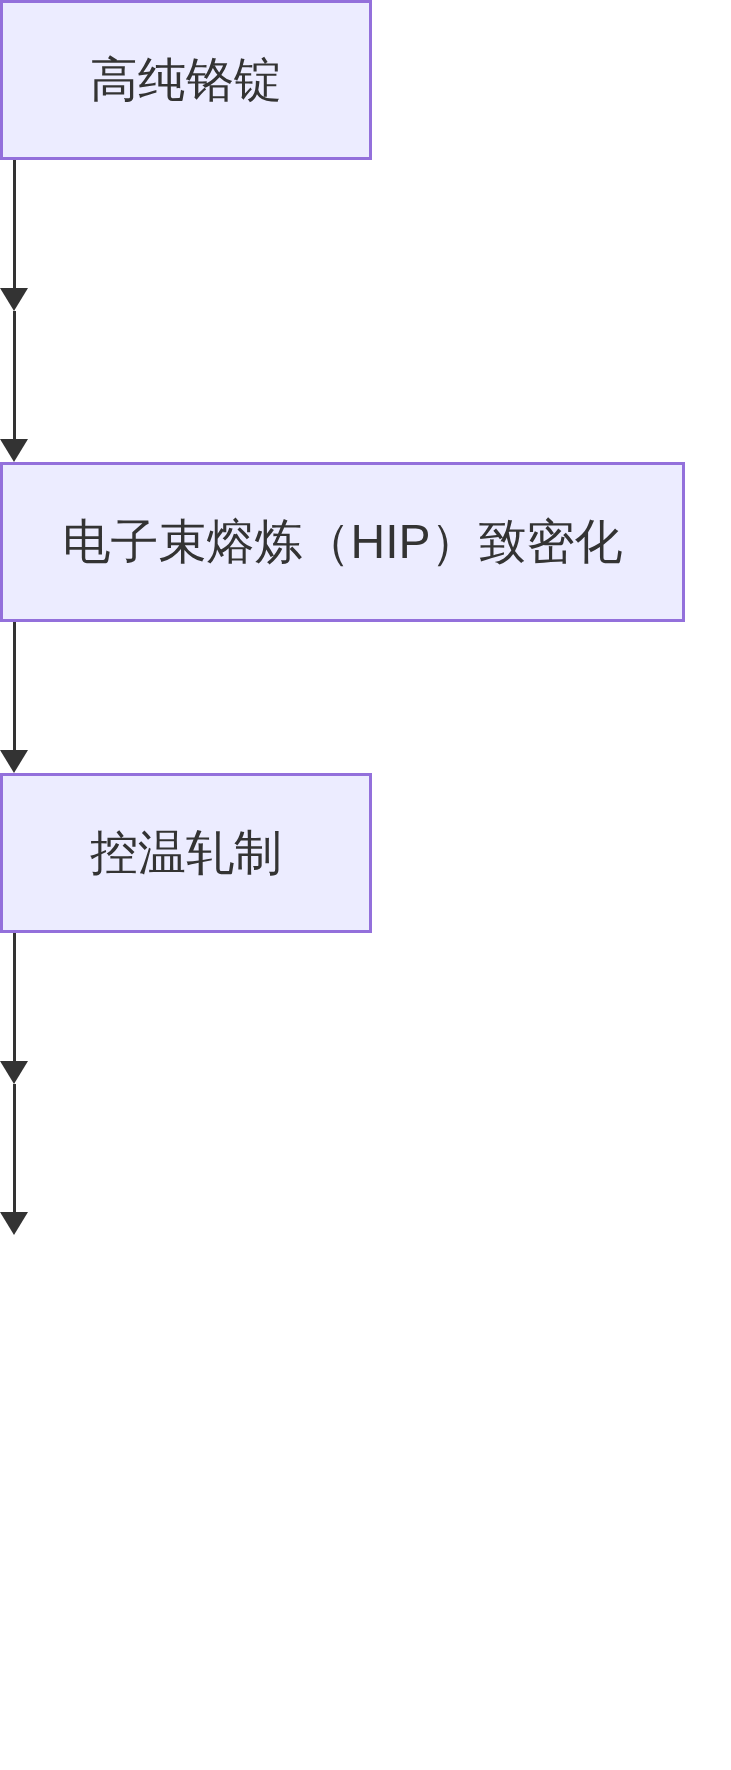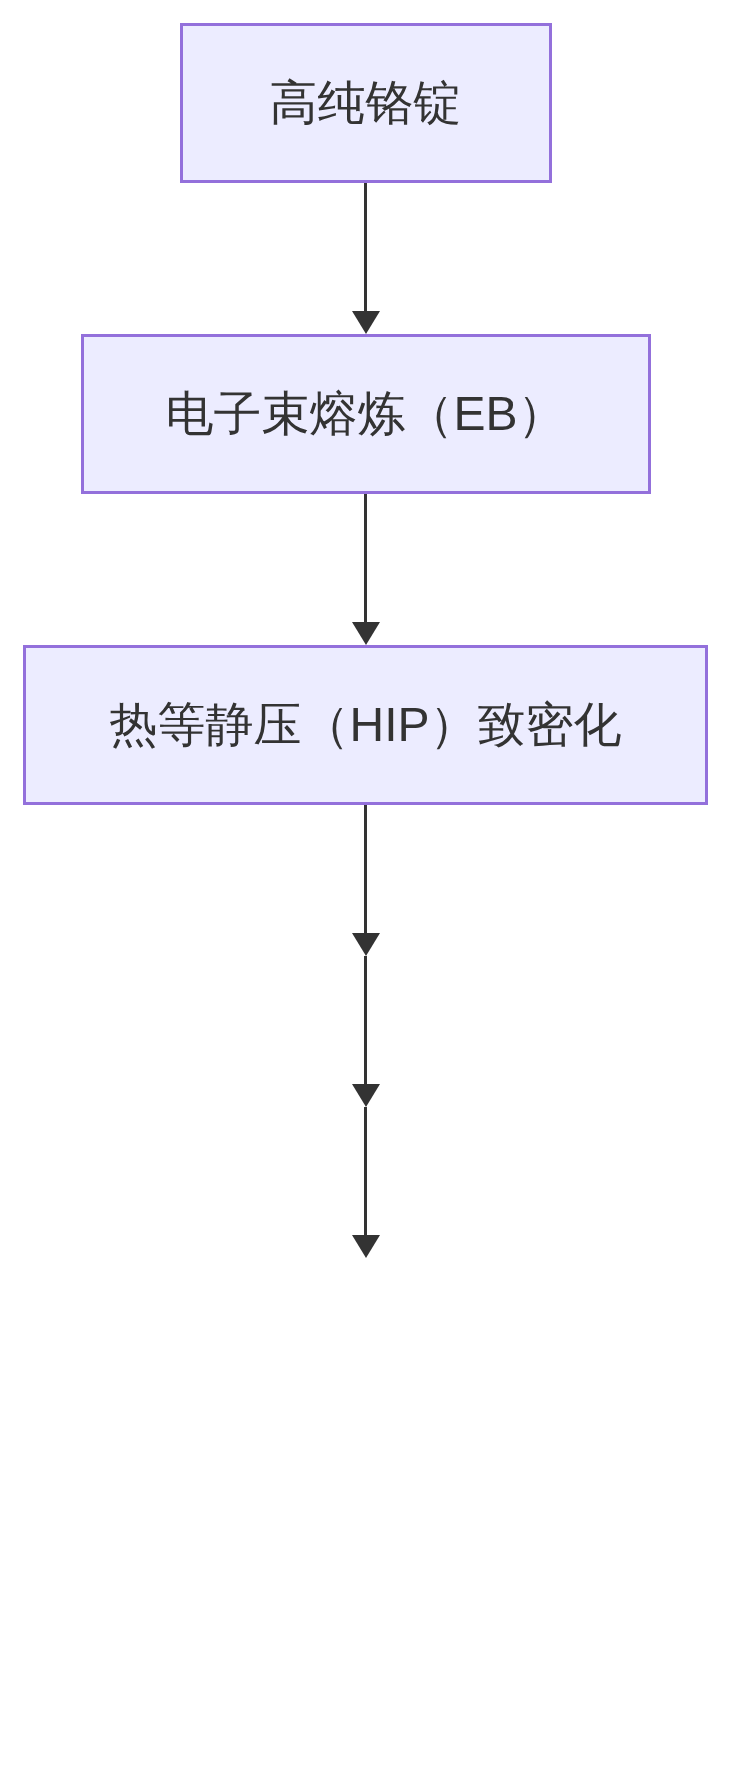--- a/index.html
+++ b/index.html
@@ -8,22 +8,21 @@
     background: #ffffff;
   }
   .canvas {
     position: relative;
     width: 731px;
     height: 1770px;
     background: #ffffff;
     overflow: hidden;
     display: flex;
     flex-direction: column;
-    align-items: center;
-    padding-top: 23px;
+    align-items: flex-start;
     box-sizing: border-box;
     font-family: "Liberation Sans", "DejaVu Sans", sans-serif;
   }
   .node {
     height: 160px;
     box-sizing: border-box;
     background: #ECECFF;
     border: 3px solid #9370DB;
     display: flex;
     align-items: center;
@@ -67,38 +66,38 @@
 
   <div class="node w-sm">
     <span class="node-label">高纯铬锭</span>
   </div>
 
   <div class="arrow">
     <div class="arrow-shaft"></div>
     <div class="arrow-head"></div>
   </div>
 
-  <div class="node w-md">
-    <span class="node-label">电子束熔炼（EB）</span>
+
+  <div class="arrow">
+    <div class="arrow-shaft"></div>
+    <div class="arrow-head"></div>
+  </div>
+
+  <div class="node w-lg">
+    <span class="node-label">电子束熔炼（HIP）致密化</span>
   </div>
 
   <div class="arrow">
     <div class="arrow-shaft"></div>
     <div class="arrow-head"></div>
   </div>
 
-  <div class="node w-lg">
-    <span class="node-label">热等静压（HIP）致密化</span>
+  <div class="node w-sm">
+    <span class="node-label">控温轧制</span>
   </div>
-
-  <div class="arrow">
-    <div class="arrow-shaft"></div>
-    <div class="arrow-head"></div>
-  </div>
-
 
   <div class="arrow">
     <div class="arrow-shaft"></div>
     <div class="arrow-head"></div>
   </div>
 
 
   <div class="arrow">
     <div class="arrow-shaft"></div>
     <div class="arrow-head"></div>

